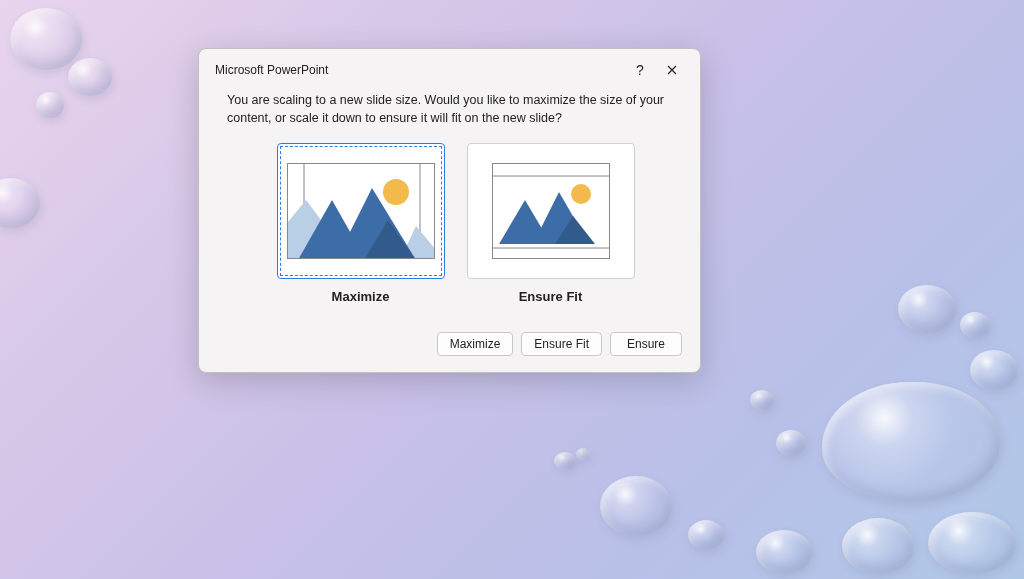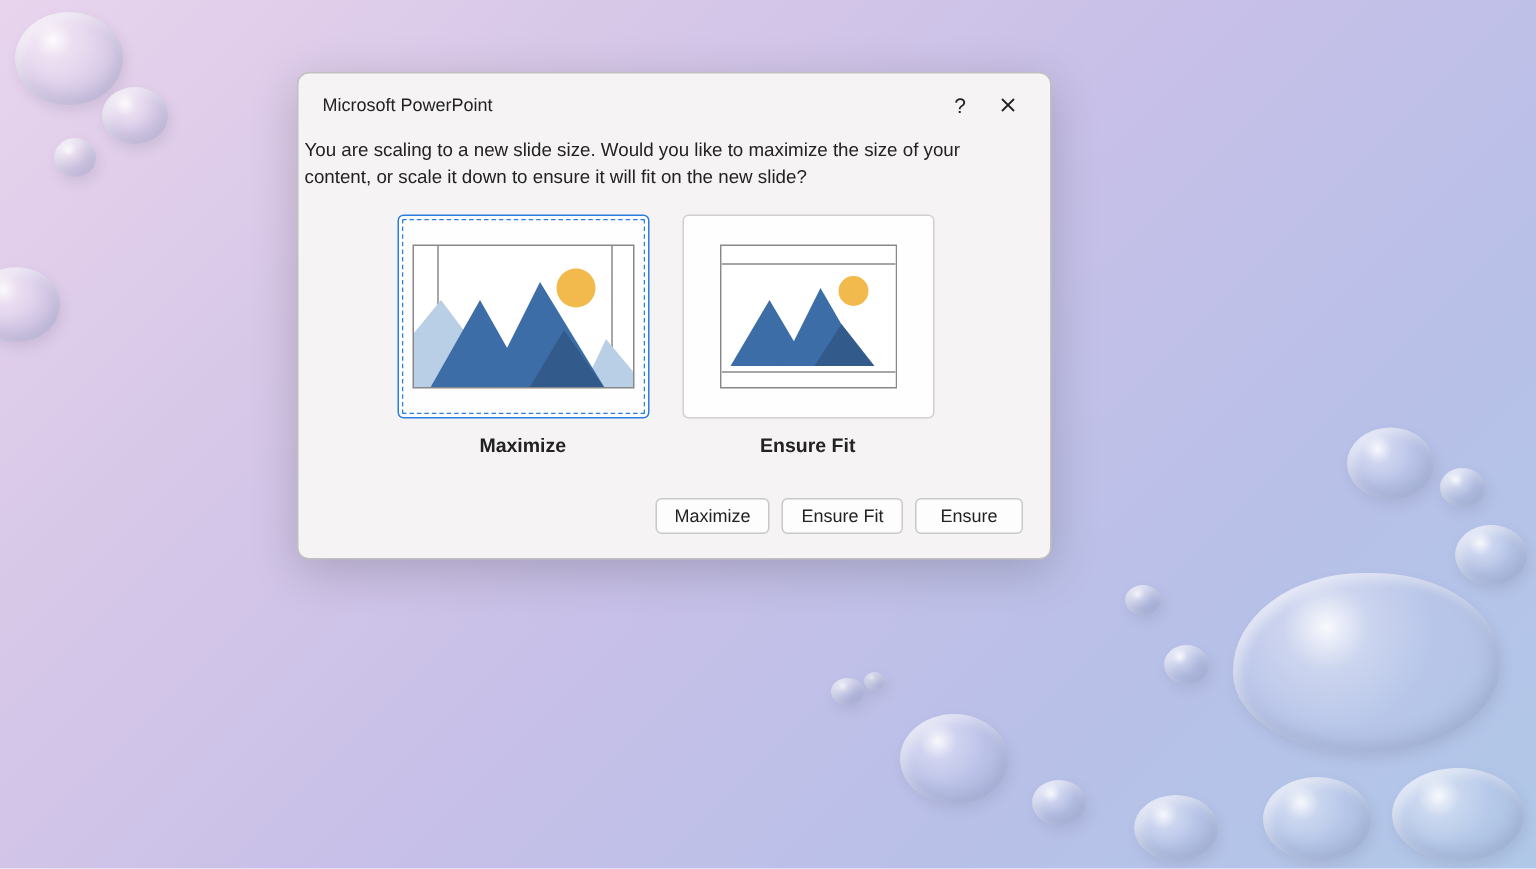--- a/index.html
+++ b/index.html
@@ -52,21 +52,21 @@
       display: flex;
       align-items: center;
       justify-content: center;
       font-size: 14px;
       color: #222;
       cursor: pointer;
       border-radius: 4px;
     }
 
     .dialog-body {
-      padding: 4px 16px 14px 4px;
+      padding: 4px 16px 14px 28px;
     }
 
     .message {
       font-size: 12.5px;
       color: #222;
       line-height: 1.45;
       margin-bottom: 16px;
     }
 
     .options {

